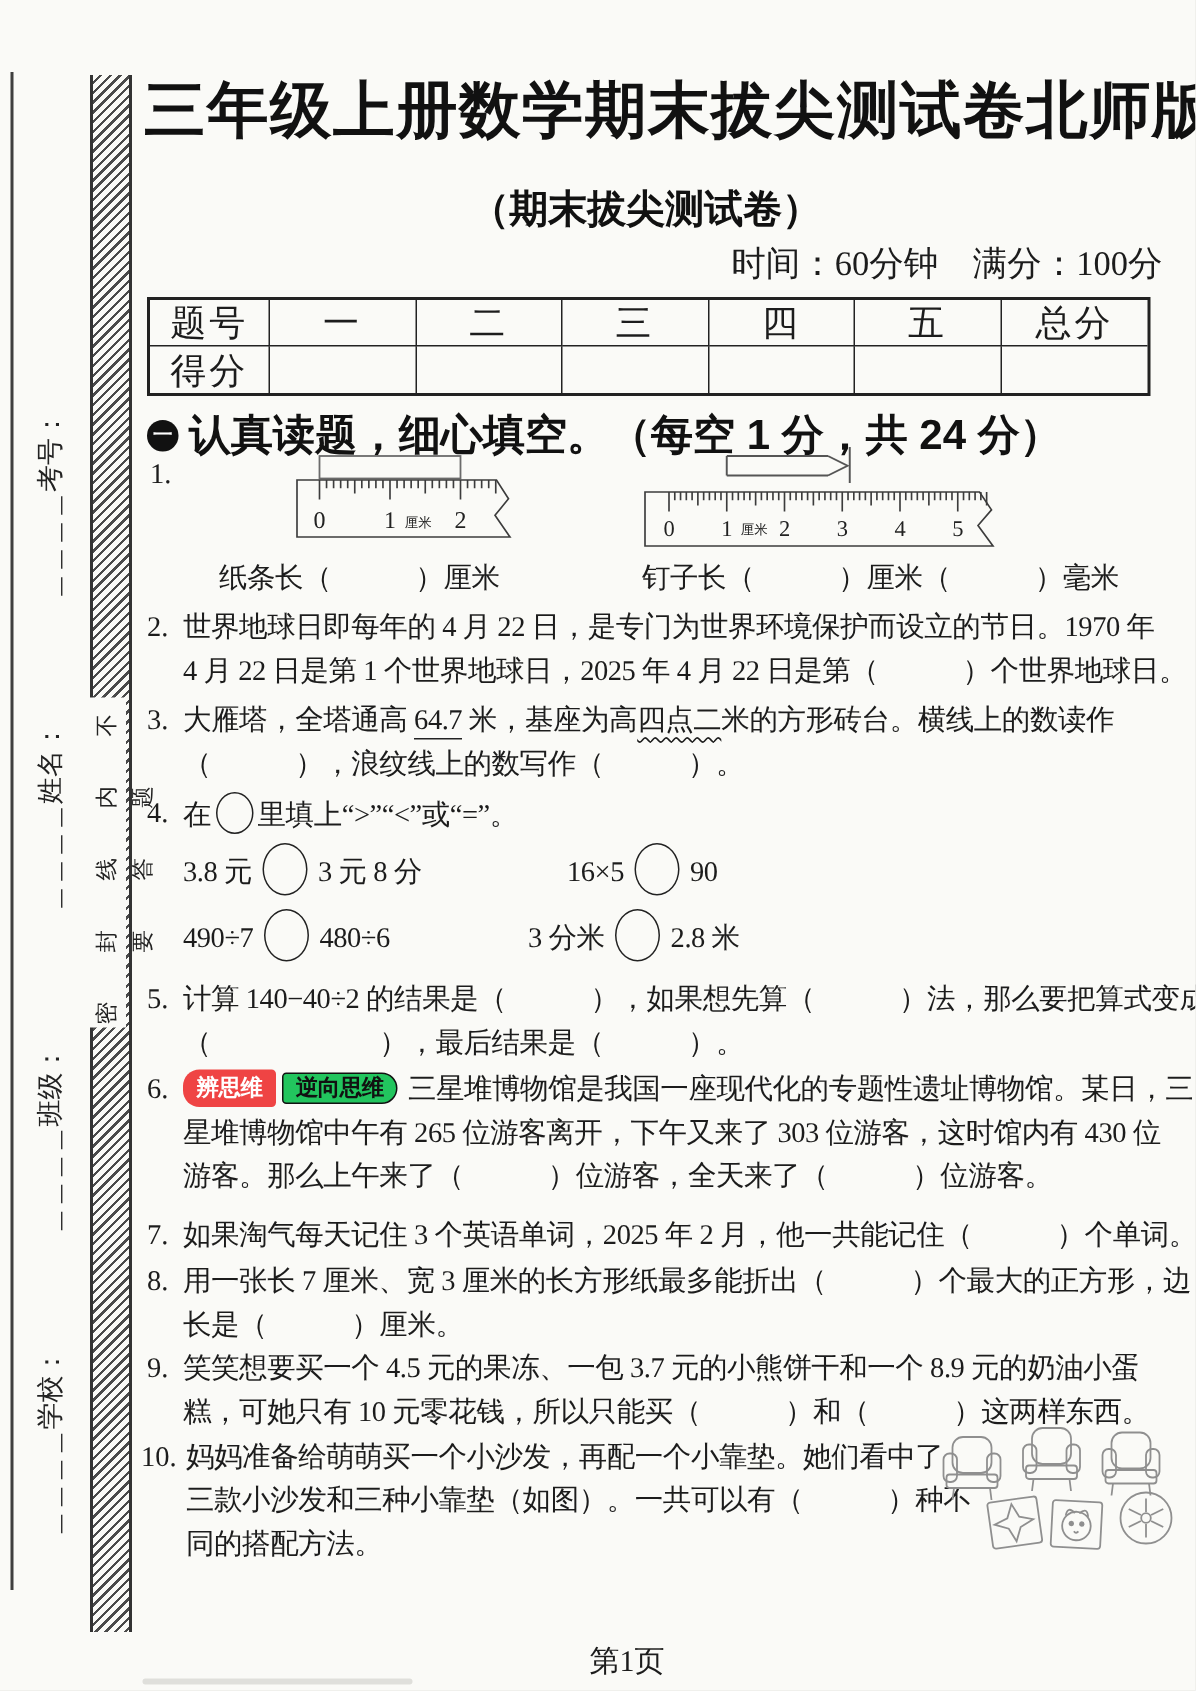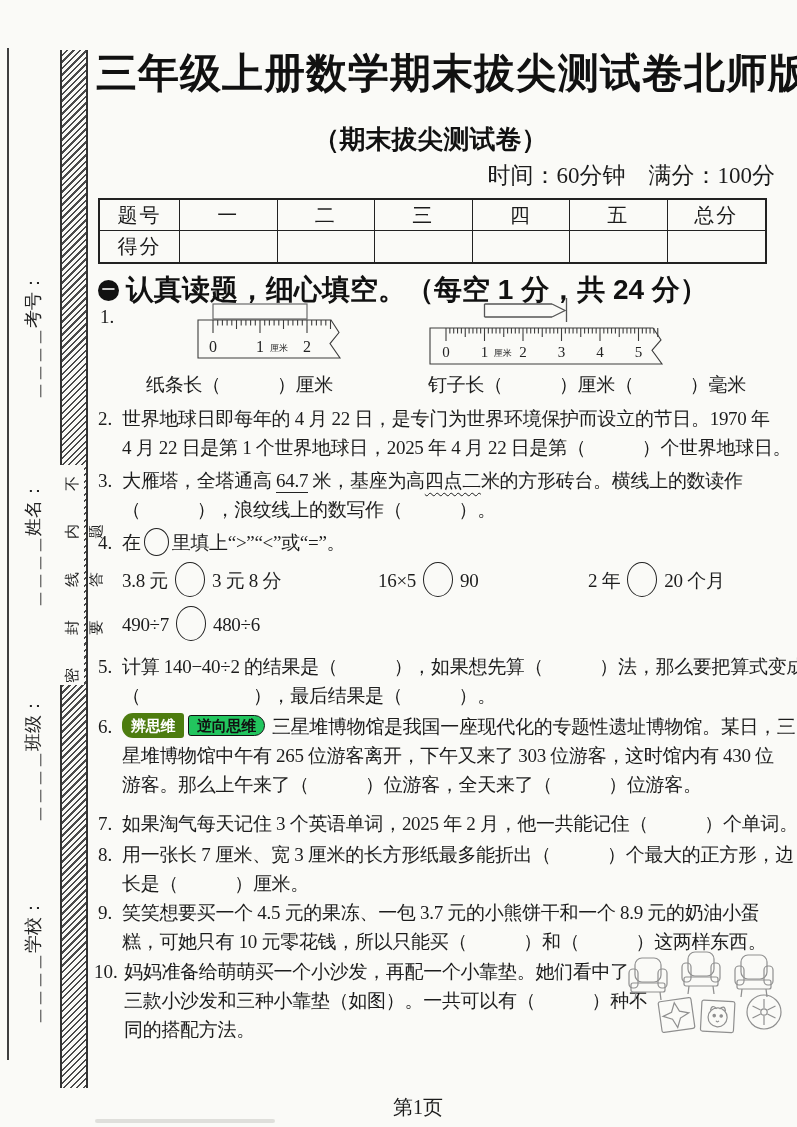--- a/index.html
+++ b/index.html
@@ -18,42 +18,42 @@
   
   .title{left:96px;top:46px;width:670px;font-family:"Liberation Sans",sans-serif;
      font-weight:bold;font-size:41px;letter-spacing:1px;white-space:nowrap;color:#111;}
   .subtitle{left:98px;top:122px;width:665px;text-align:center;font-family:"Liberation Sans",sans-serif;
      font-weight:bold;font-size:26px;color:#111;}
   .meta{left:98px;top:160px;width:677px;text-align:right;font-size:23px;}
   
   .score-table{left:98px;top:198px;width:665px;border:2px solid #222;
      display:grid;grid-template-columns:80px repeat(6,1fr);grid-auto-rows:31px;}
   .score-table div{border-right:1.5px solid #222;border-bottom:1.5px solid #222;
-     display:flex;align-items:center;justify-content:center;font-size:20px;letter-spacing:2px;}
+     display:flex;align-items:center;justify-content:center;font-size:24px;letter-spacing:2px;}
   .score-table div:nth-child(7n){border-right:none;}
   .score-table div:nth-child(n+8){border-bottom:none;}
   
   .sec{left:98px;top:271px;display:flex;align-items:center;gap:7px;}
   .sec-badge{width:21px;height:21px;border-radius:50%;background:#111;color:#fff;flex:none;
      display:flex;align-items:center;justify-content:center;font-size:13px;font-weight:bold;
      font-family:"Liberation Sans",sans-serif;}
   .sec-title{font-family:"Liberation Sans",sans-serif;font-weight:bold;font-size:28px;color:#111;white-space:nowrap;}
   
   .q{position:absolute;left:98px;display:flex;align-items:flex-start;}
   .qno{flex:none;width:24px;font-size:19px;line-height:29px;}
   .qno-w{flex:none;width:30px;font-size:19px;line-height:29px;}
   .qline{white-space:nowrap;font-size:19px;letter-spacing:-0.3px;line-height:29px;}
   .u{border-bottom:1.6px solid #222;padding-bottom:1px;}
   .wavy{text-decoration:underline;text-decoration-style:wavy;text-decoration-thickness:1px;text-underline-offset:5px;}
   .oval{display:inline-block;width:28px;height:33px;border:1.6px solid #222;border-radius:50%;
      vertical-align:-10px;margin:0 7px;}
   .oval-s{display:inline-block;width:23px;height:26px;border:1.5px solid #222;border-radius:50%;
      vertical-align:-7px;margin:0 3px;}
   .cmp{position:absolute;white-space:nowrap;font-size:19px;letter-spacing:-0.3px;line-height:38px;}
-  .badge1{display:inline-block;background:#4d7c0f;color:#fff;font-family:"Liberation Sans",sans-serif;
+  .badge1{display:inline-block;background:#ef4444;color:#fff;font-family:"Liberation Sans",sans-serif;
      font-weight:bold;font-size:15px;line-height:21px;padding:2px 9px;border-radius:11px 3px 3px 11px;
      margin-right:4px;vertical-align:2px;}
   .badge2{display:inline-block;background:#22c55e;color:#111;font-family:"Liberation Sans",sans-serif;
      font-weight:bold;font-size:15px;line-height:19px;padding:0 8px;border:1.5px solid #111;
      border-radius:3px 11px 11px 3px;margin-right:7px;vertical-align:2px;}
   .ans{position:absolute;font-size:19px;white-space:nowrap;letter-spacing:-0.3px;}
   .footer{left:98px;top:1094px;width:640px;text-align:center;font-size:20px;}
   .smudge{left:95px;top:1119px;width:180px;height:4px;background:#d8d8d3;border-radius:2px;opacity:.8;}
 </style>
 </head>
@@ -238,22 +238,22 @@
       <div class="qline">（　　　），浪纹线上的数写作（　　　）。</div>
     </div>
   </div>
 
   <div class="q" style="top:528px;">
     <span class="qno">4.</span>
     <div class="qline"><span>在</span><span class="oval-s"></span><span>里填上“&gt;”“&lt;”或“=”。</span></div>
   </div>
   <div class="cmp" style="left:122px;top:562px;"><span>3.8 元</span><span class="oval"></span><span>3 元 8 分</span></div>
   <div class="cmp" style="left:378px;top:562px;"><span>16×5</span><span class="oval"></span><span>90</span></div>
-  <div class="cmp" style="left:588px;top:562px;"><span>2 年</span><span class="oval"></span><span>20 个月</span></div>
   <div class="cmp" style="left:122px;top:606px;"><span>490÷7</span><span class="oval"></span><span>480÷6</span></div>
+  <div class="cmp" style="left:352px;top:606px;"><span>3 分米</span><span class="oval"></span><span>2.8 米</span></div>
 
   <div class="q" style="top:652px;">
     <span class="qno">5.</span>
     <div>
       <div class="qline">计算 140−40÷2 的结果是（　　　），如果想先算（　　　）法，那么要把算式变成</div>
       <div class="qline">（　　　　　　），最后结果是（　　　）。</div>
     </div>
   </div>
 
   <div class="q" style="top:712px;">

